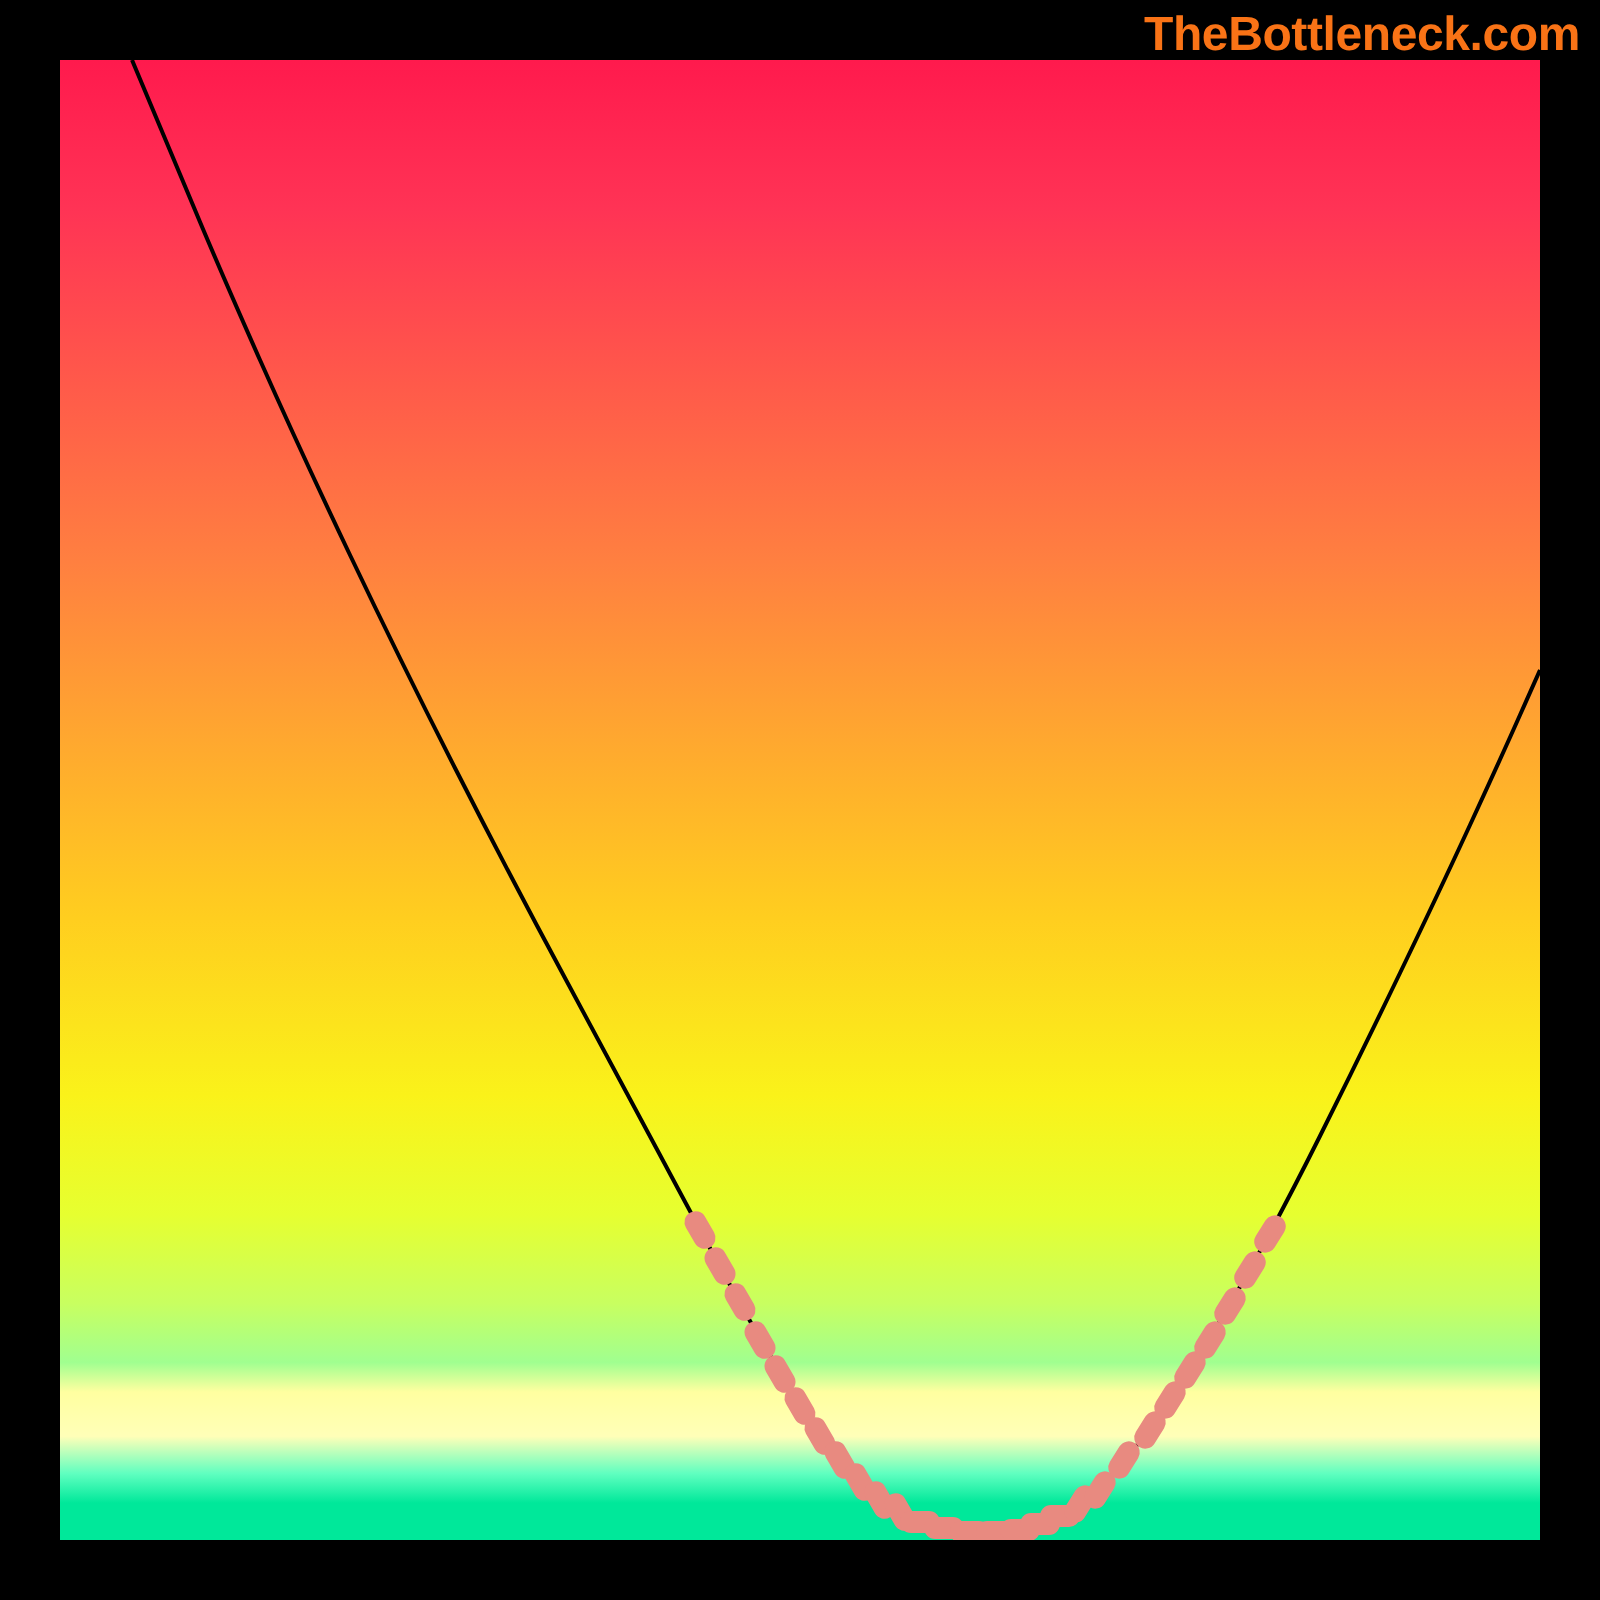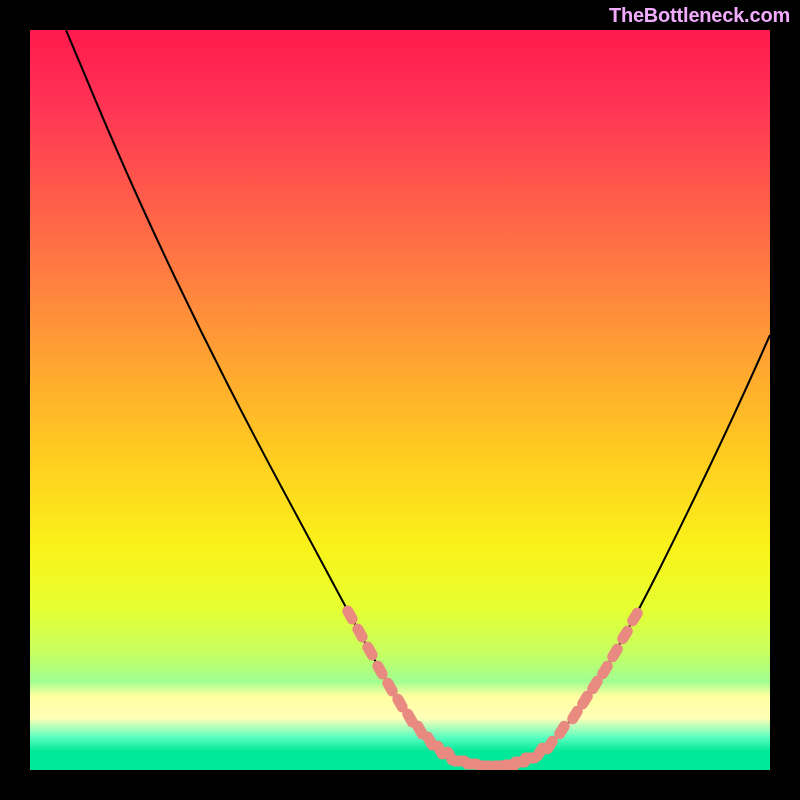--- a/index.html
+++ b/index.html
@@ -47,23 +47,23 @@
     stroke-width: 2;
   }
   .dot {
     fill: #e88a80;
   }
   .watermark {
     position: absolute;
     top: 4px;
     right: 10px;
     font-family: Arial, sans-serif;
-    font-size: 20px;
+    font-size: 24px;
     font-weight: 600;
-    color: #f0abfc;
+    color: #f97316;
     letter-spacing: -0.2px;
   }
 </style>
 </head>
 <body>
 
 <div class="frame">
   <div class="watermark">TheBottleneck.com</div>
   <div class="plot-area">
     <svg class="plot-svg" viewBox="0 0 740 740">

